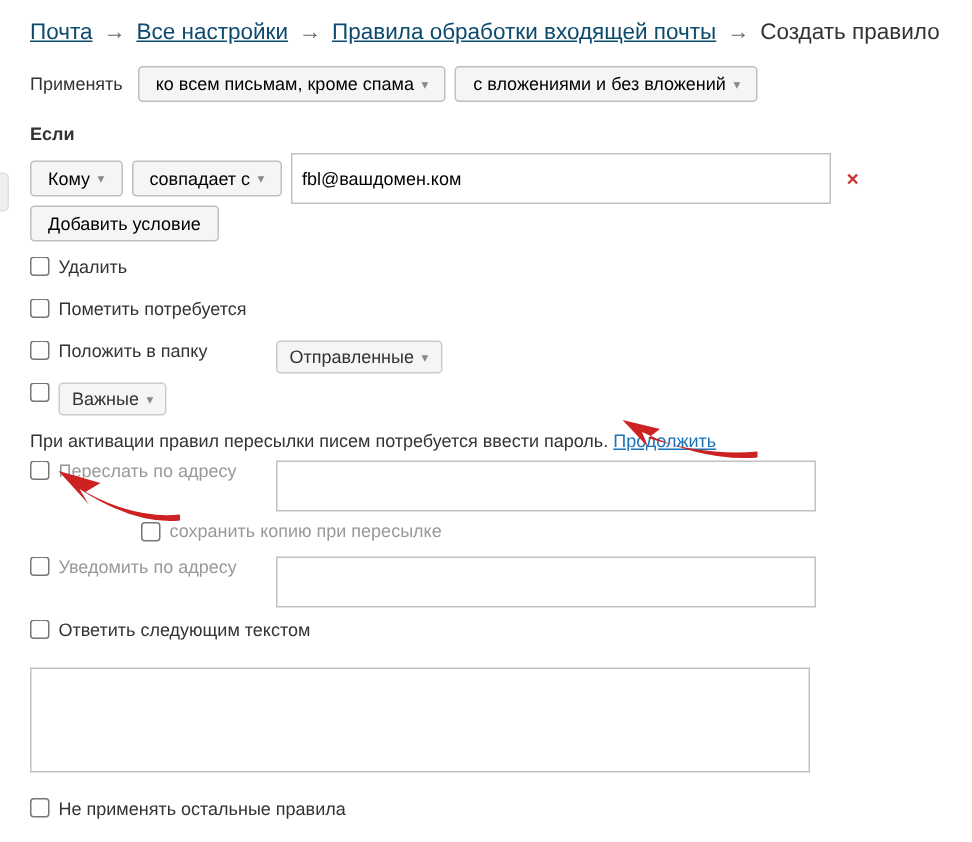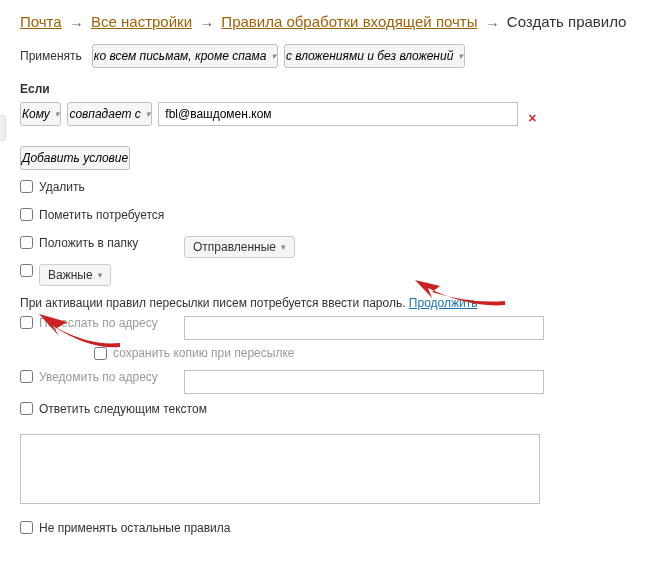--- a/index.html
+++ b/index.html
@@ -11,49 +11,48 @@
     color: #333;
     background: #fff;
     width: 648px;
   }
   .wrap { padding: 6px 16px 16px 20px; }
   .breadcrumb {
     font-size: 15px;
     margin: 6px 0 12px 0;
     line-height: 1.3;
   }
-  .breadcrumb a { color: #a16207; text-decoration: underline; }
+  .breadcrumb a { color: #0c4a6e; text-decoration: underline; }
   .breadcrumb .sep { margin: 0 3px; color: #666; }
   .row { margin-bottom: 10px; display: flex; align-items: center; flex-wrap: wrap; gap: 6px; }
   .label-inline { margin-right: 4px; text-align: center; }
   .btn, .select-btn {
     display: inline-flex;
     align-items: center;
     background: #f5f5f5;
     border: 1px solid #bfbfbf;
     border-radius: 3px;
-    padding: 4px 1px;
+    padding: 4px 11px;
     font-size: 12px;
     line-height: 14px;
     cursor: pointer;
     color: #000;
-    font-style: italic;
   }
   .select-btn .chev { margin-left: 5px; font-size: 9px; color: #888; }
   .section-head {
     font-weight: bold;
     font-size: 12px;
     margin: 14px 0 6px 0;
   }
-  .cond-row { display: flex; align-items: flex-end; gap: 6px; margin-bottom: 20px; }
+  .cond-row { display: flex; align-items: center; gap: 6px; margin-bottom: 1px; }
   .text-input {
     border: 1px solid #c0c0c0;
     padding: 4px 6px;
     font-size: 12px;
-    height: 24px;
+    height: 34px;
     background: #fff;
   }
   .cond-value { width: 360px; }
   .remove-x { color: #c33; font-weight: bold; cursor: pointer; font-size: 14px; margin-left: 4px; }
   .act-list { margin: 4px 0 10px 0; }
   .act-row { display: flex; margin-bottom: 6px; min-height: 22px; }
   .chk { margin: 0 6px 0 0; width: 13px; height: 13px; }
   .act-label { width: 145px; }
   .lite-select {
     display: inline-flex; align-items: center;

